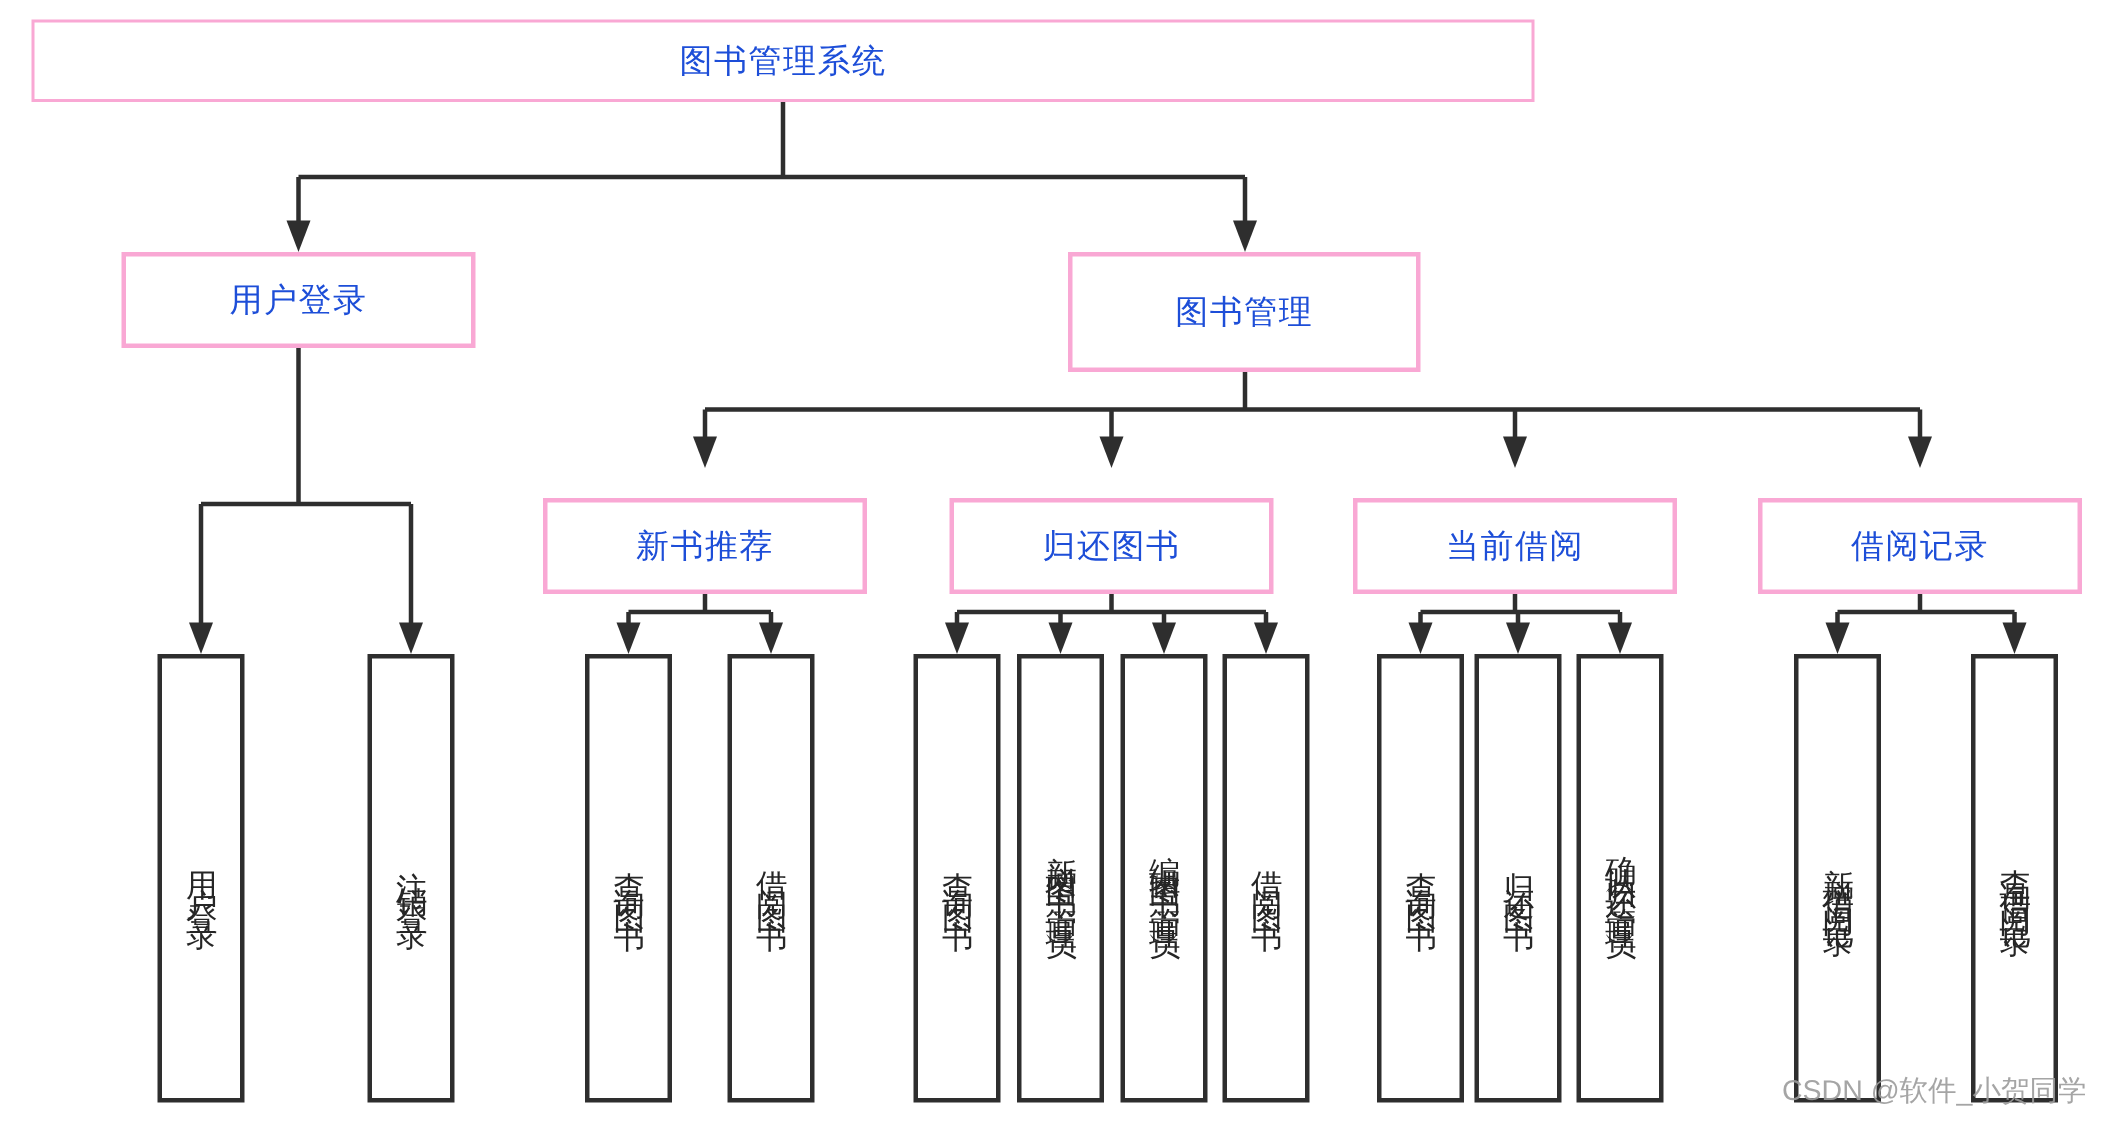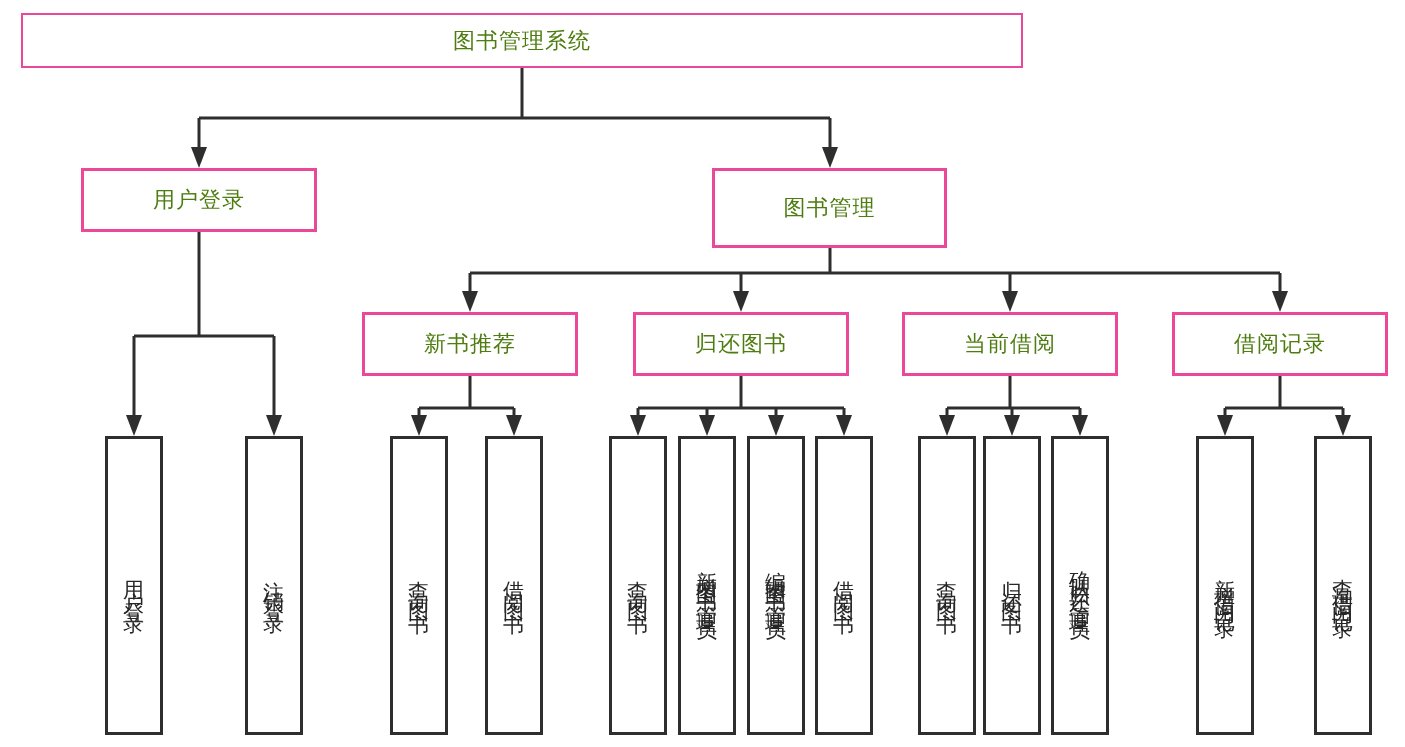--- a/index.html
+++ b/index.html
@@ -16,33 +16,33 @@
   }
   #edges {
     position: absolute; left: 0; top: 0;
     width: 1405px; height: 747px;
   }
   #edges path { stroke: #2e2e2e; stroke-width: 3; fill: none; }
   #edges polygon { fill: #2e2e2e; stroke: none; }
   .box {
     position: absolute;
     box-sizing: border-box;
-    border: 3px solid #ec4899;
+    border: 3px solid #f9a8d4;
     background: #ffffff;
     display: flex;
     align-items: center;
     justify-content: center;
     font-size: 22px;
-    color: #4d7c0f;
+    color: #1d4ed8;
     letter-spacing: 1px;
   }
   .root  { left: 21px;  top: 13px;  width: 1002px; height: 55px; border-width: 2px; }
   .lvl2a { left: 81px;  top: 168px; width: 236px;  height: 64px; }
   .lvl2b { left: 712px; top: 168px; width: 235px;  height: 80px; }
-  .lvl3  { top: 312px; width: 216px; height: 64px; }
+  .lvl3  { top: 332px; width: 216px; height: 64px; }
   .leaf {
     position: absolute;
     top: 436px;
     width: 58px; height: 299px;
     box-sizing: border-box;
     border: 3px solid #2e2e2e;
     background: #ffffff;
     display: flex;
     align-items: center;
     justify-content: center;
@@ -156,13 +156,14 @@
   <div class="leaf v9" style="left:1051px">
     <span class="vtext">确认归还（管理员）</span>
     </div>
   <div class="leaf v6" style="left:1196px">
     <span class="vtext">新增借阅记录</span>
     </div>
   <div class="leaf v6" style="left:1314px">
     <span class="vtext">查询借阅记录</span>
     </div>
 
+  <div id="watermark">CSDN @软件_小贺同学</div>
 </div>
 
 </body></html>

